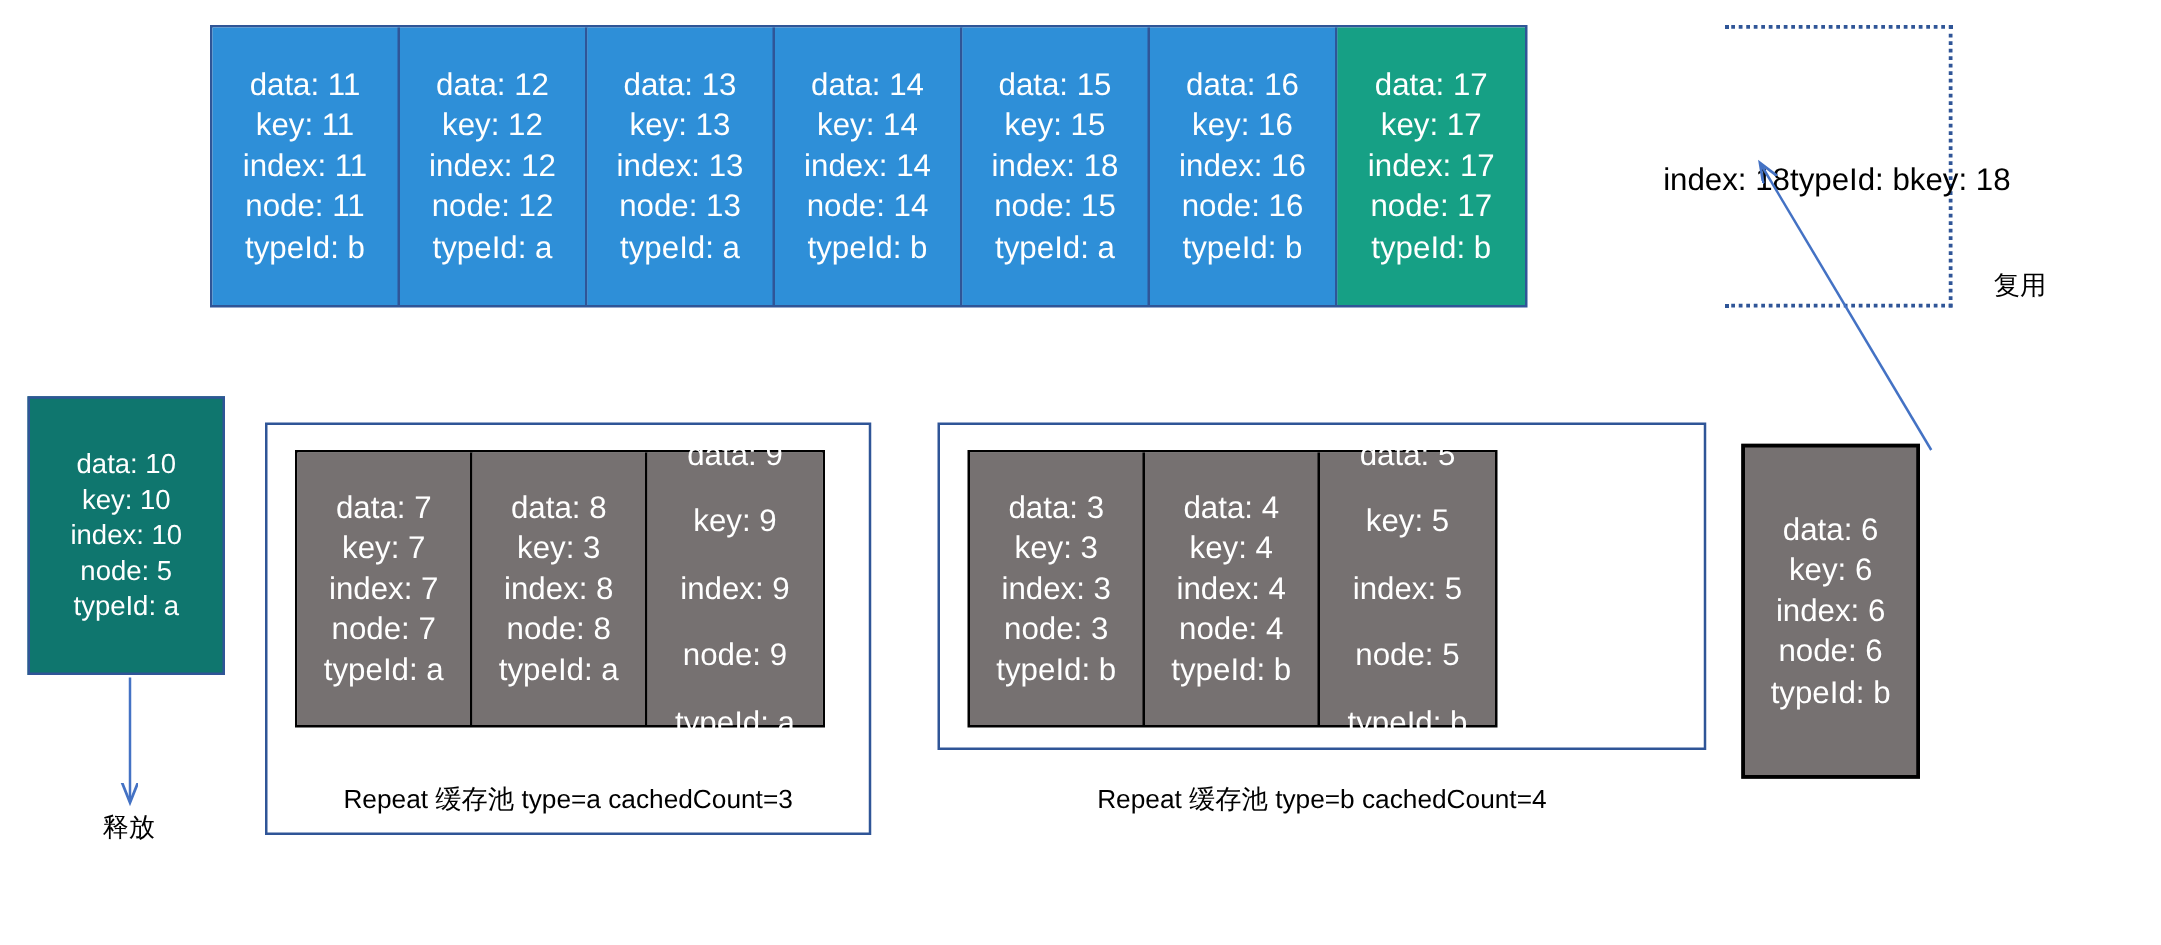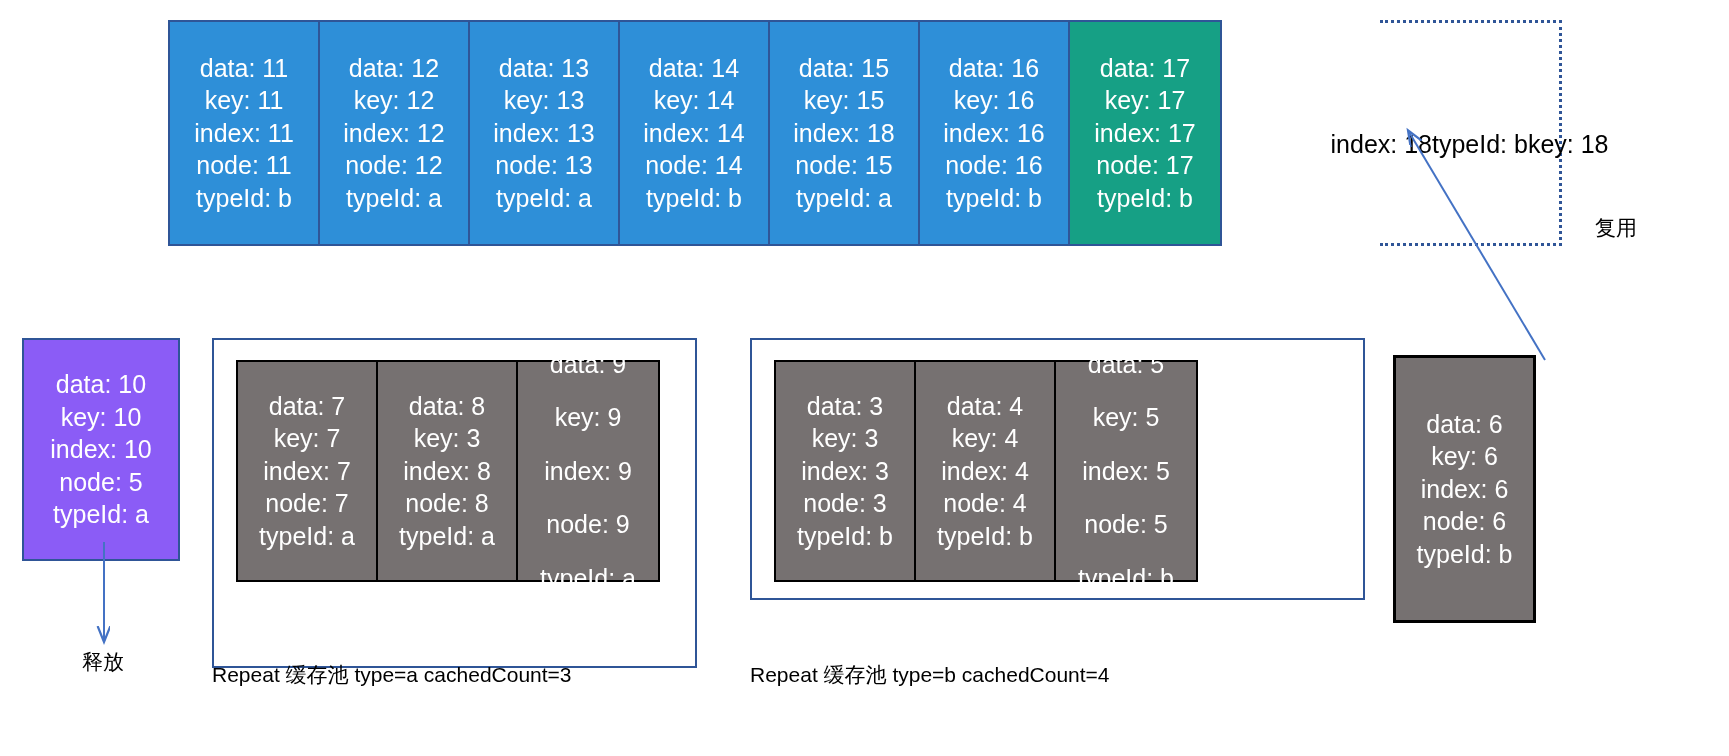--- a/index.html
+++ b/index.html
@@ -82,25 +82,24 @@
     text-align: center;
     white-space: nowrap;
   }
 
   
   .card.released {
     left: 22px;
     top: 317px;
     width: 158px;
     height: 223px;
-    background: #8b5cf6;
+    background: #0f766e;
     border: 2px solid #2f5597;
     color: #ffffff;
-    font-size: 25px;
-    margin-top: 21px;
+    font-size: 22px;
   }
 
   
   .pool {
     position: absolute;
     box-sizing: border-box;
     border: 2px solid #2f5597;
     background: #ffffff;
   }
   .pool-inner {
@@ -122,21 +121,21 @@
     color: #ffffff;
     font-size: 25px;
   }
   .pool-inner .card:last-child { border-right: none; gap: 21px; }
 
   .pool-caption {
     position: absolute;
     font-size: 21px;
     color: #000000;
     white-space: nowrap;
-    margin-top: 36px;
+    text-align: center;
   }
 
   
   .card.reuse {
     left: 1393px;
     top: 355px;
     width: 143px;
     height: 268px;
     background: #767171;
     border: 3px solid #000000;

